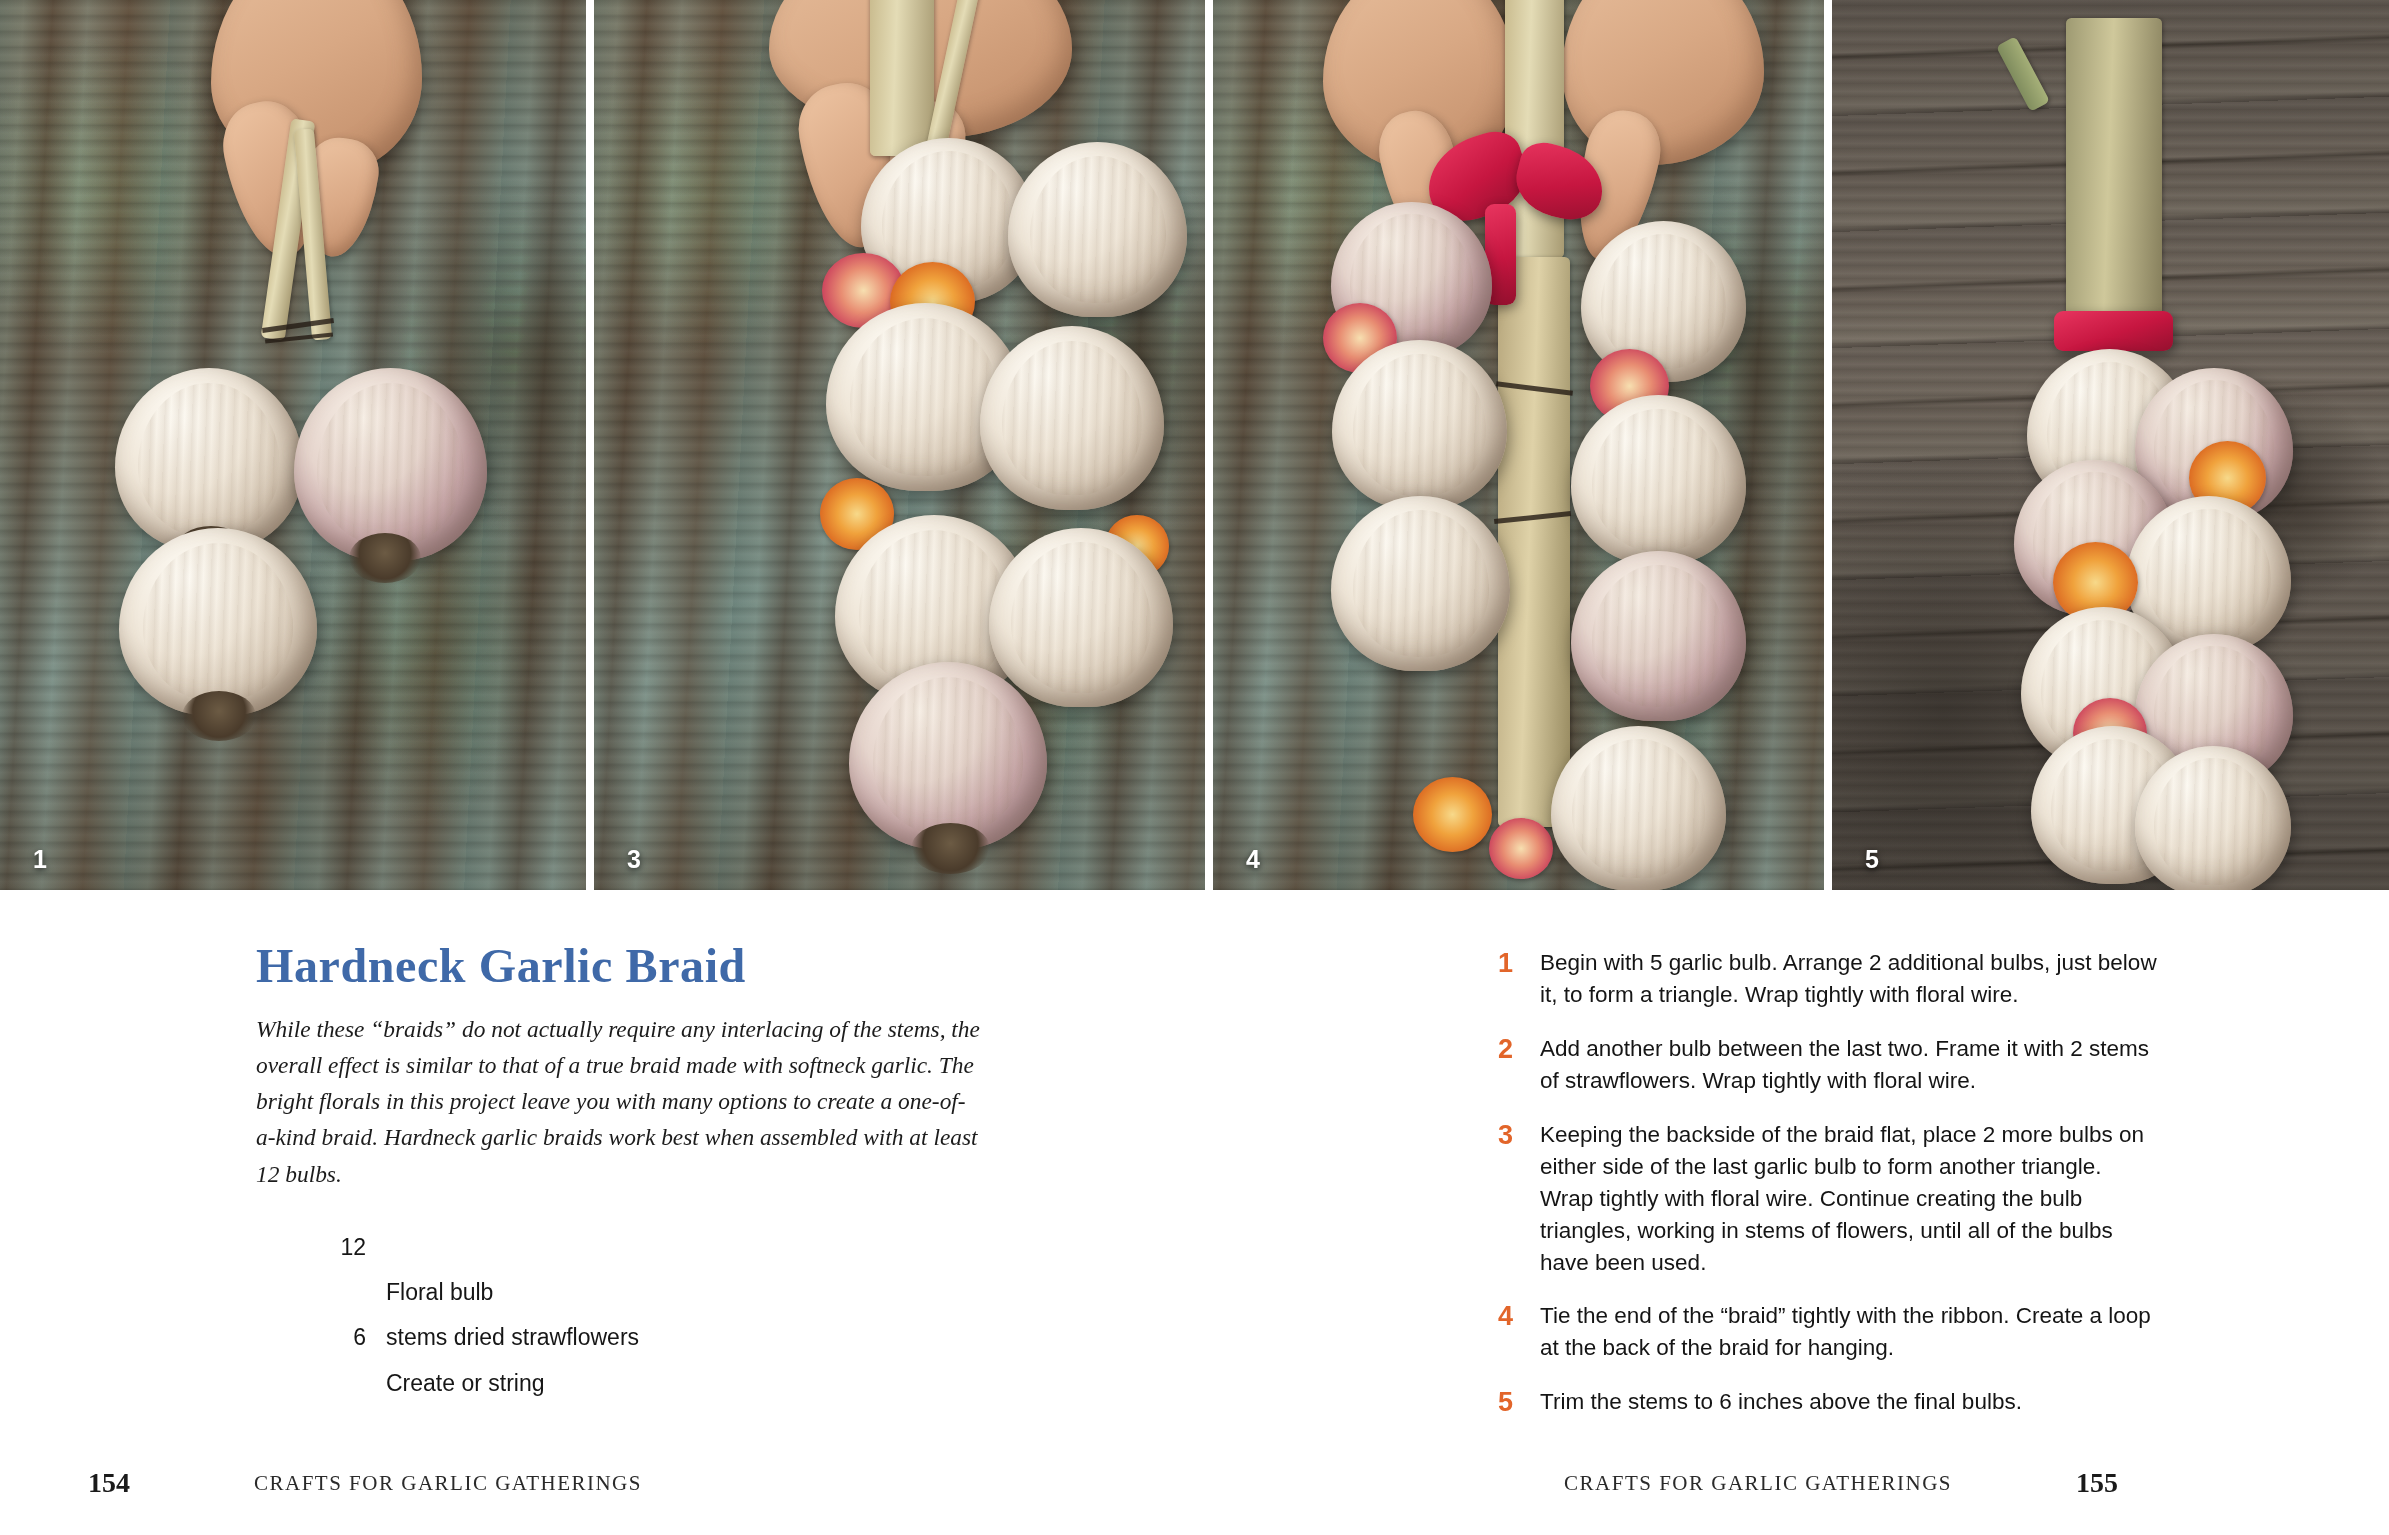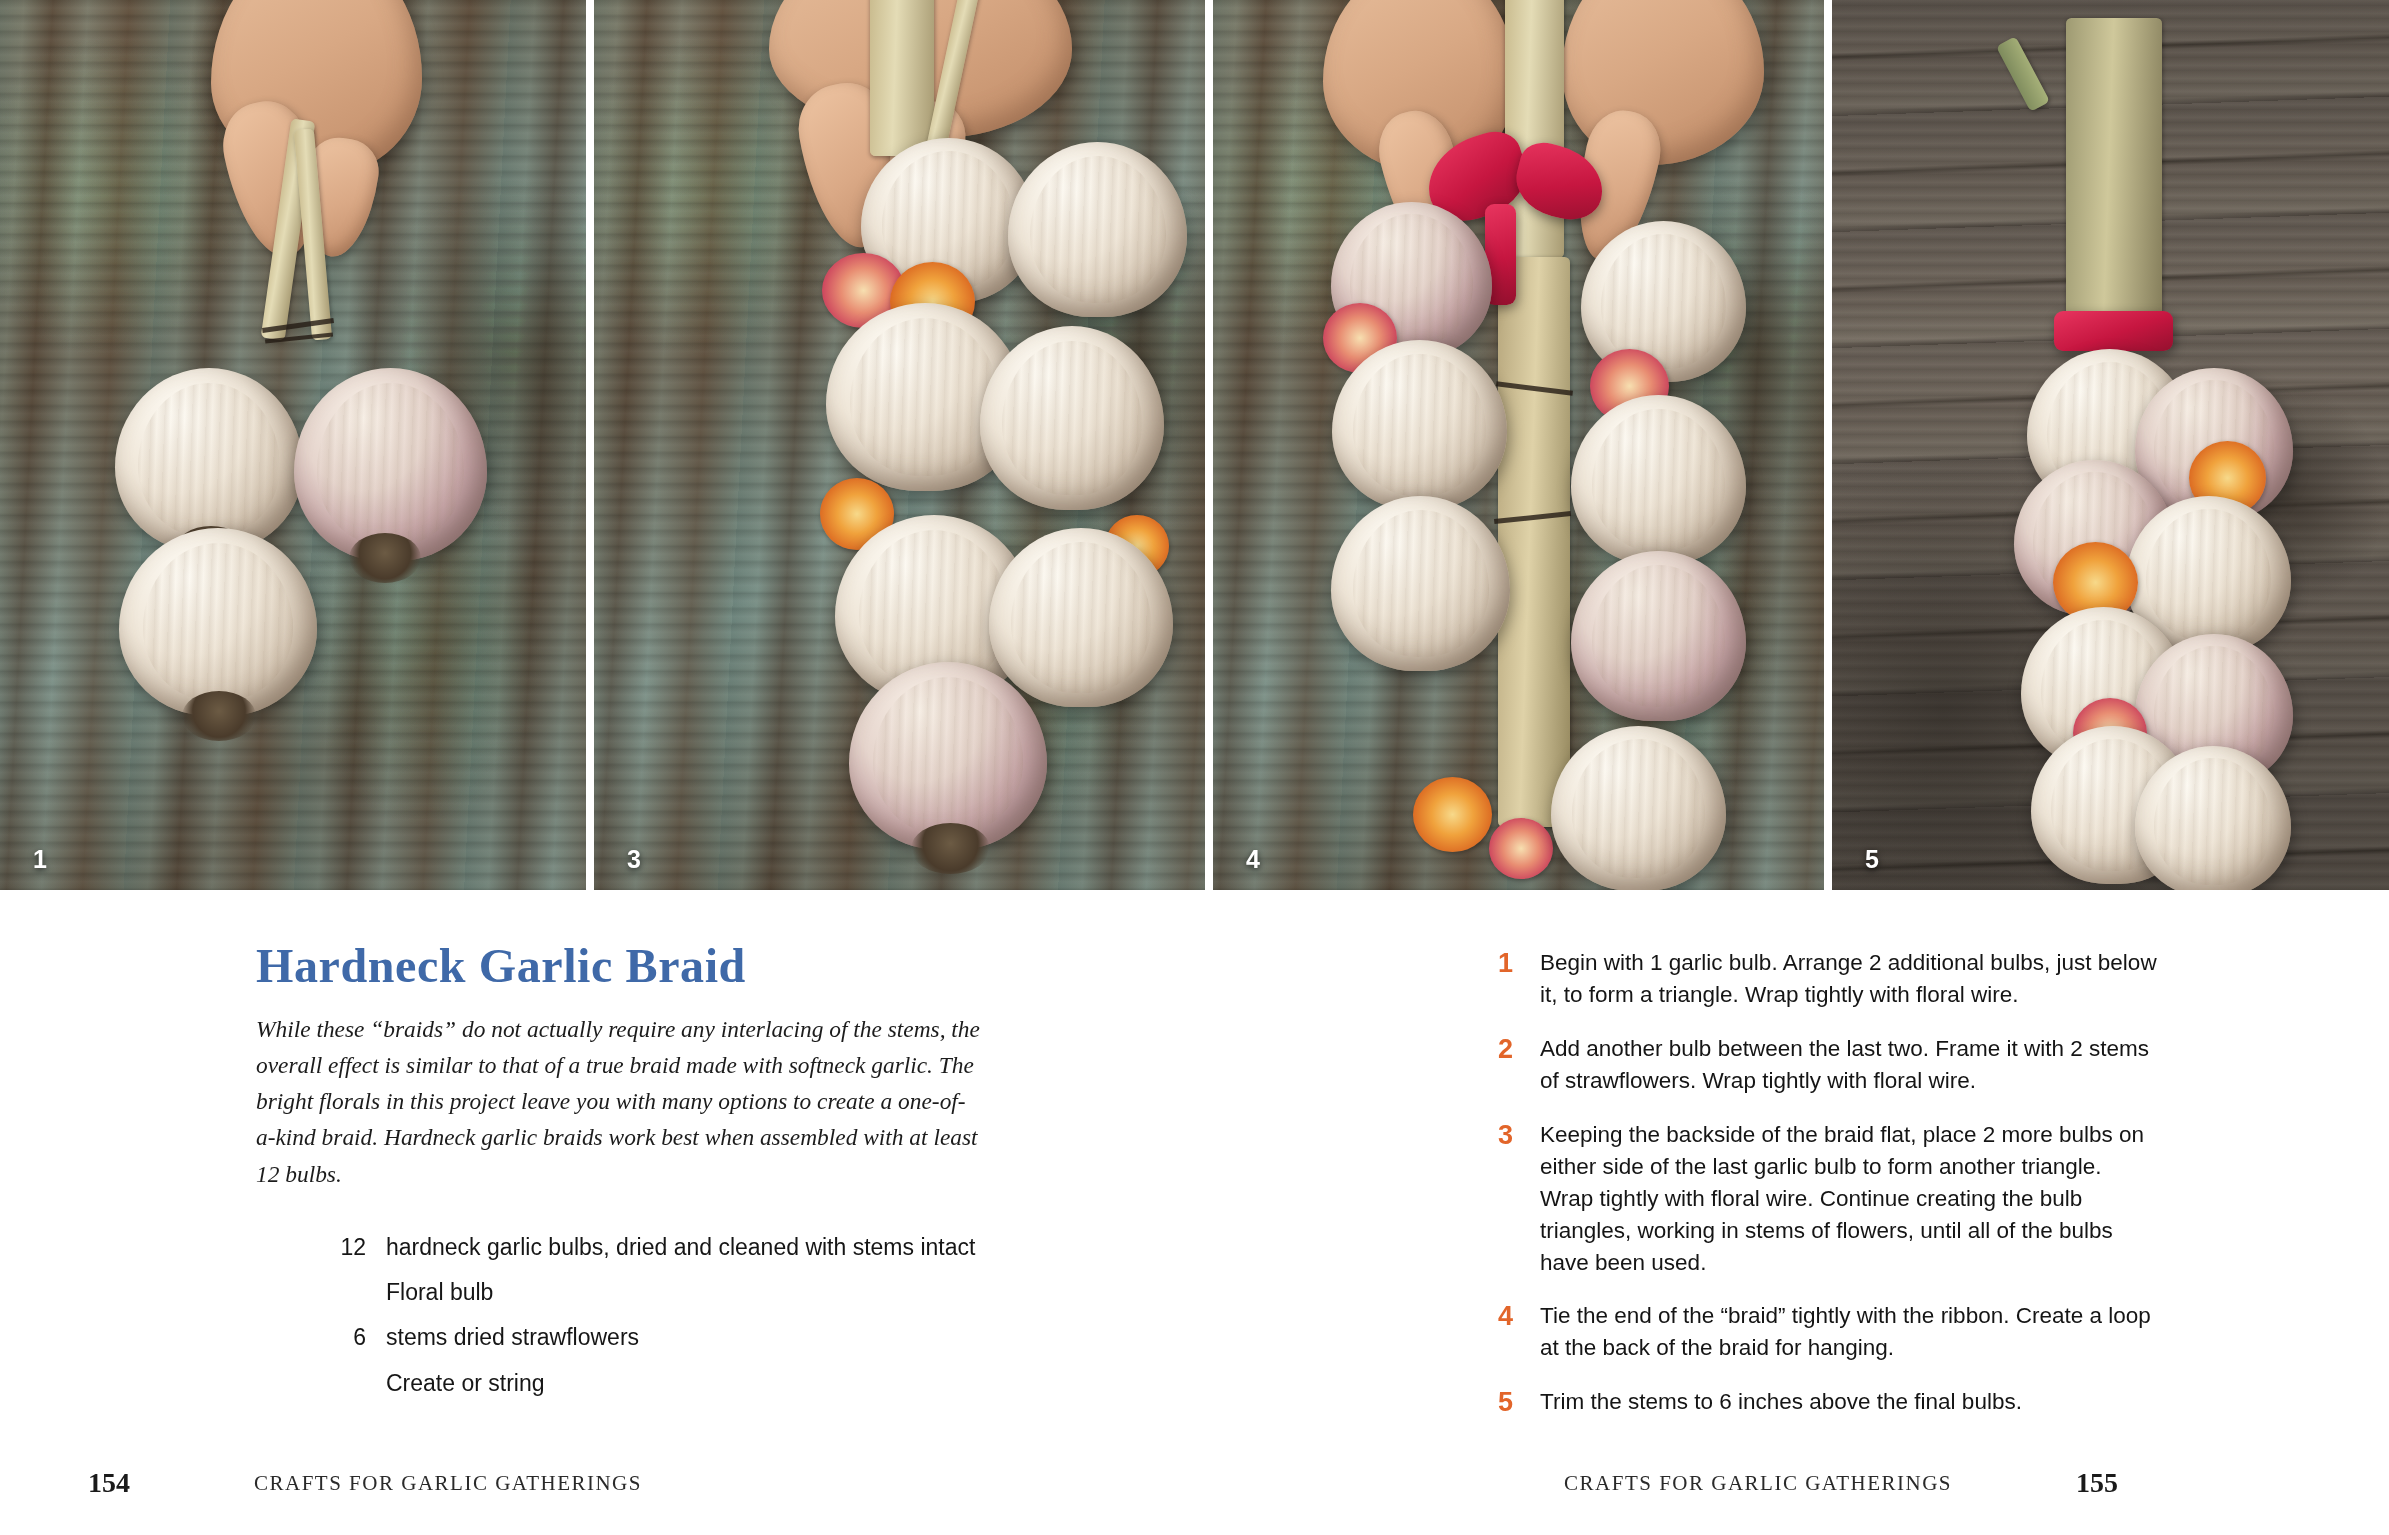--- a/index.html
+++ b/index.html
@@ -342,41 +342,40 @@
 
 <div class="page-body">
 
   <div class="left-col">
     <h1 class="title">Hardneck Garlic Braid</h1>
     <p class="intro">While these “braids” do not actually require any interlacing of the stems, the overall effect is similar to that of a true braid made with softneck garlic. The bright florals in this project leave you with many options to create a one-of-a-kind braid. Hardneck garlic braids work best when assembled with at least 12 bulbs.</p>
 
     <div class="ingredients">
       <div class="ing-row">
         <span class="ing-qty">12</span>
-        <span class="ing-name">hardneck garlic bulbs, dried and cleaned with stems intact</span>
       </div>
       <div class="ing-row">
         <span class="ing-qty"></span>
         <span class="ing-name">Floral bulb</span>
       </div>
       <div class="ing-row">
         <span class="ing-qty">6</span>
         <span class="ing-name">stems dried strawflowers</span>
       </div>
       <div class="ing-row">
         <span class="ing-qty"></span>
         <span class="ing-name">Create or string</span>
       </div>
     </div>
   </div>
 
   <div class="right-col">
     <div class="step">
       <div class="step-num">1</div>
-      <div class="step-text">Begin with 1 garlic bulb. Arrange 2 additional bulbs, just below it, to form a triangle. Wrap tightly with floral wire.</div>
+      <div class="step-text">Begin with 5 garlic bulb. Arrange 2 additional bulbs, just below it, to form a triangle. Wrap tightly with floral wire.</div>
     </div>
     <div class="step">
       <div class="step-num">2</div>
       <div class="step-text">Add another bulb between the last two. Frame it with 2 stems of strawflowers. Wrap tightly with floral wire.</div>
     </div>
     <div class="step">
       <div class="step-num">3</div>
       <div class="step-text">Keeping the backside of the braid flat, place 2 more bulbs on either side of the last garlic bulb to form another triangle. Wrap tightly with floral wire. Continue creating the bulb triangles, working in stems of flowers, until all of the bulbs have been used.</div>
     </div>
     <div class="step">

